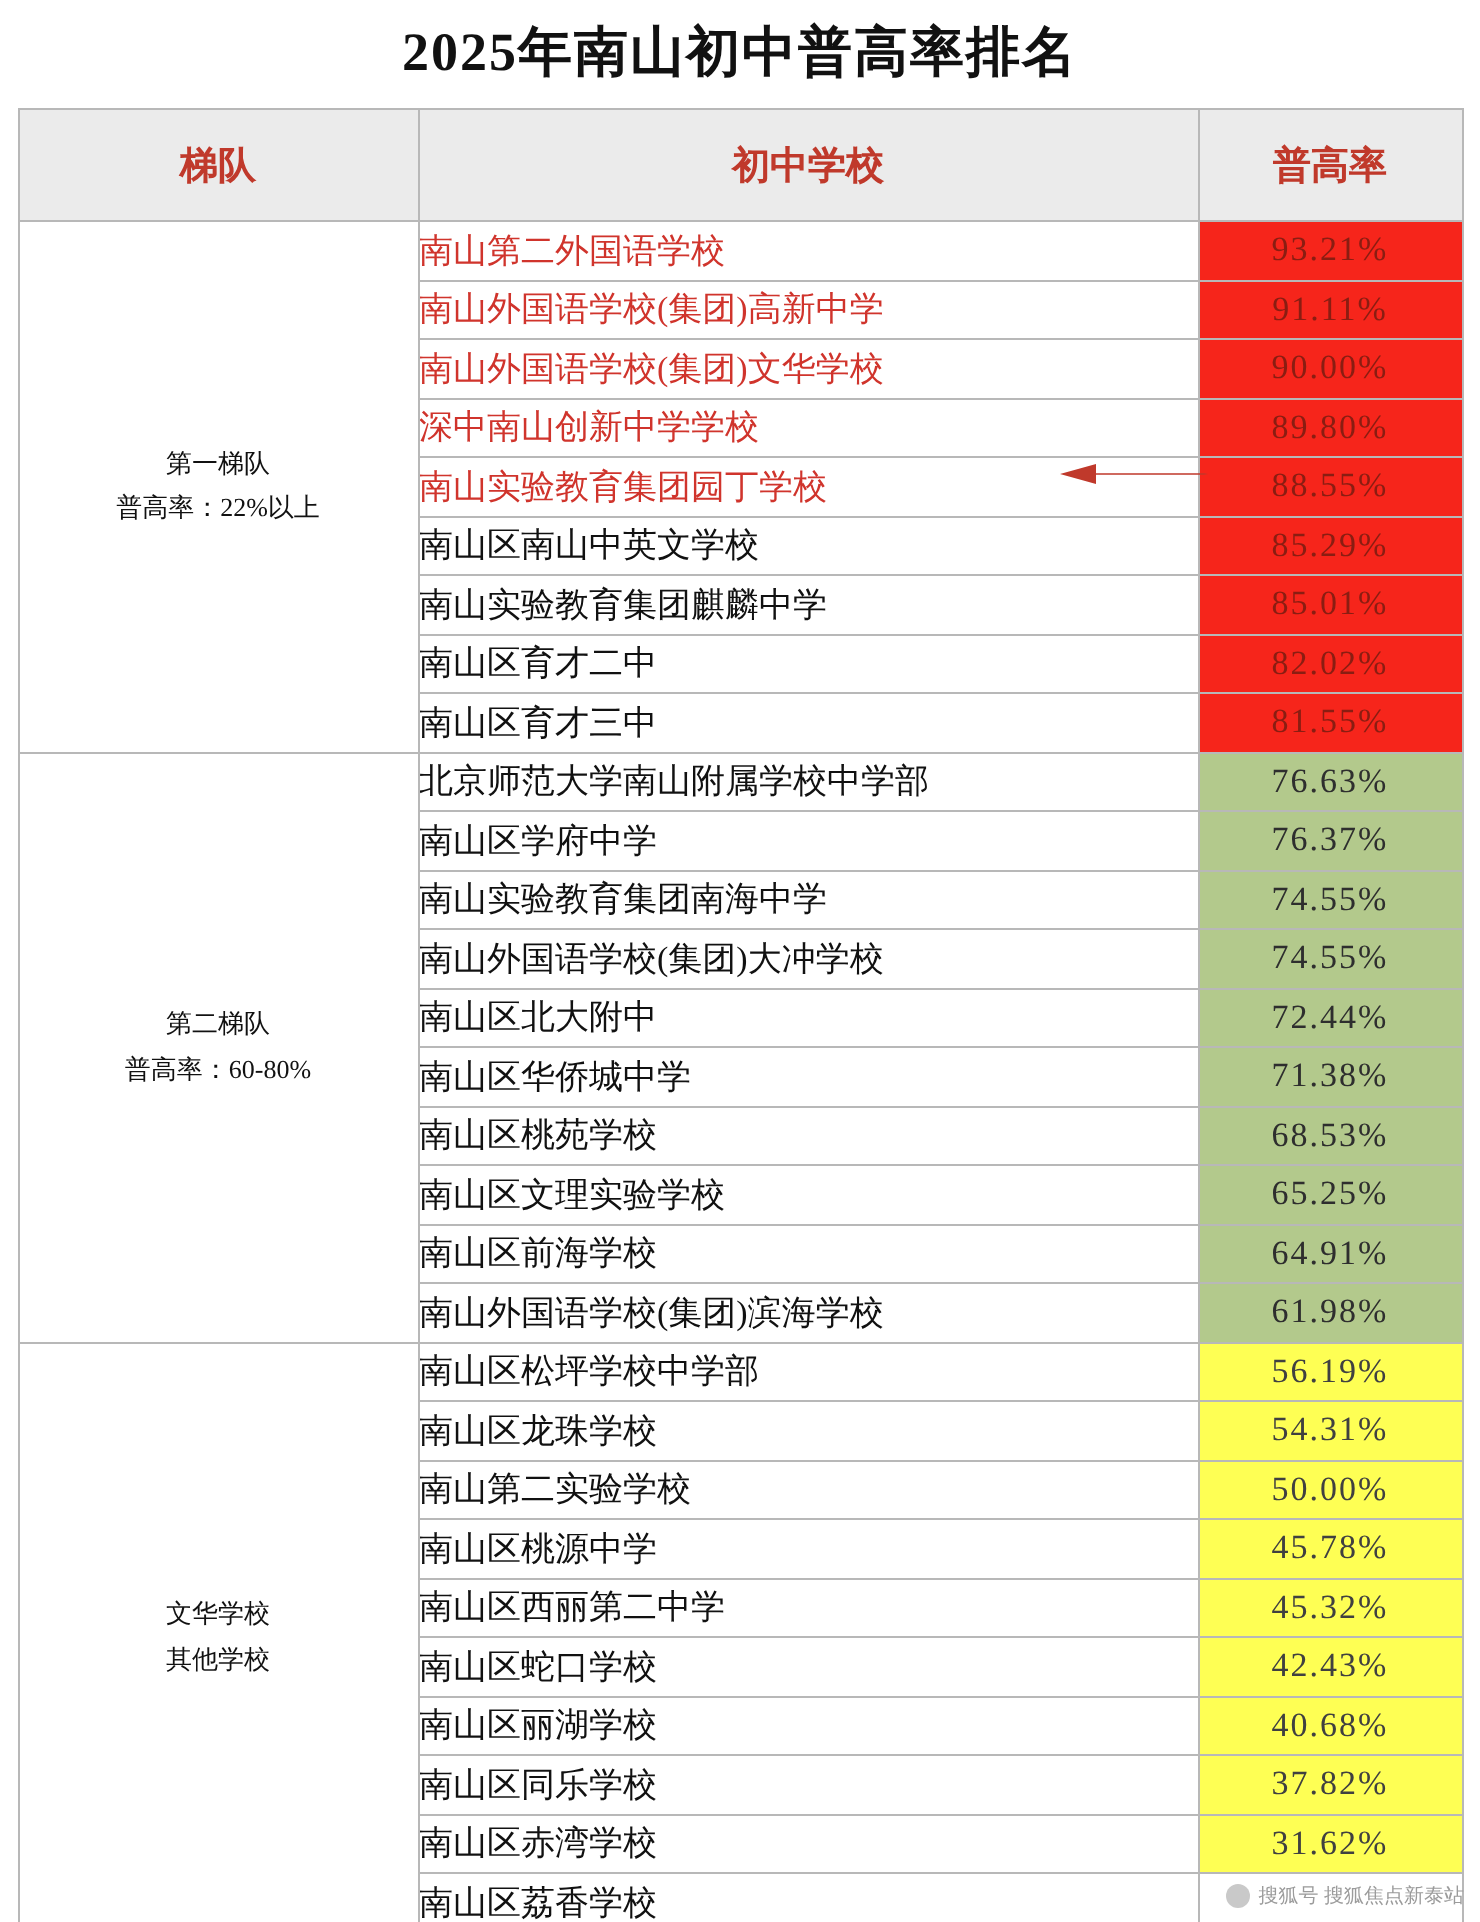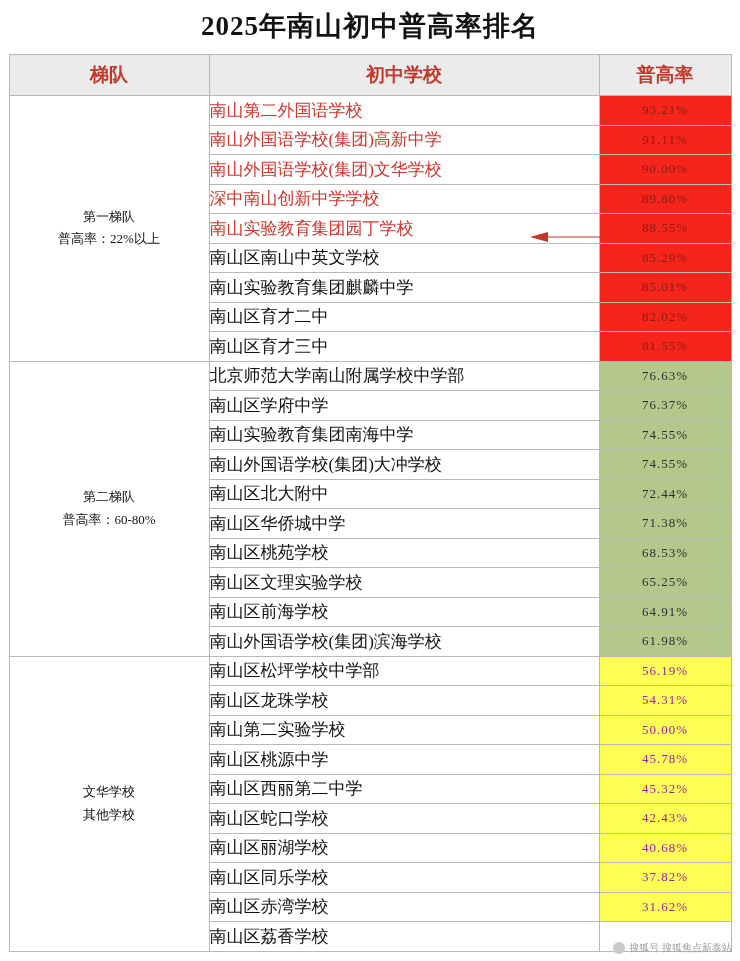--- a/index.html
+++ b/index.html
@@ -35,21 +35,21 @@
   }
   table.rank th, table.rank td {
     border: 1px solid #b8b8b8;
     padding: 0;
   }
   thead th {
     background: #ebebeb;
     color: #c0392b;
     font-weight: bold;
     font-size: 19px;
-    height: 41px;
+    height: 56px;
     text-align: center;
     font-family: "Liberation Serif", "DejaVu Serif", serif;
   }
   .col-tier { width: 200px; }
   .col-school { width: 390px; }
   .col-rate { width: 132px; }
 
   td.tier {
     text-align: center;
     vertical-align: middle;
@@ -63,33 +63,33 @@
     padding-left: 6px;
     font-size: 17px;
     color: #111;
     background: #fff;
     white-space: nowrap;
     overflow: hidden;
   }
   td.rate {
     height: 29.5px;
     text-align: center;
-    font-size: 13px;
+    font-size: 17px;
     color: #333;
     font-family: "Liberation Serif", "DejaVu Serif", serif;
     letter-spacing: 1px;
     margin-top: 32px;
   }
   
   .t1 .school.hl { color: #d0342c; }
   .t1 .rate { background: #f6251b; color: #8a1d12; }
   
   .t2 .rate { background: #b3c98c; color: #2e2e2e; }
   
-  .t3 .rate { background: #feff54; color: #a21caf; }
+  .t3 .rate { background: #feff54; color: #404040; }
   .t3 .rate.empty { background: #fff; }
 
   
   .arrow {
     position: absolute;
     left: 528px;
     top: 228px;
     width: 76px;
     height: 18px;
     pointer-events: none;

